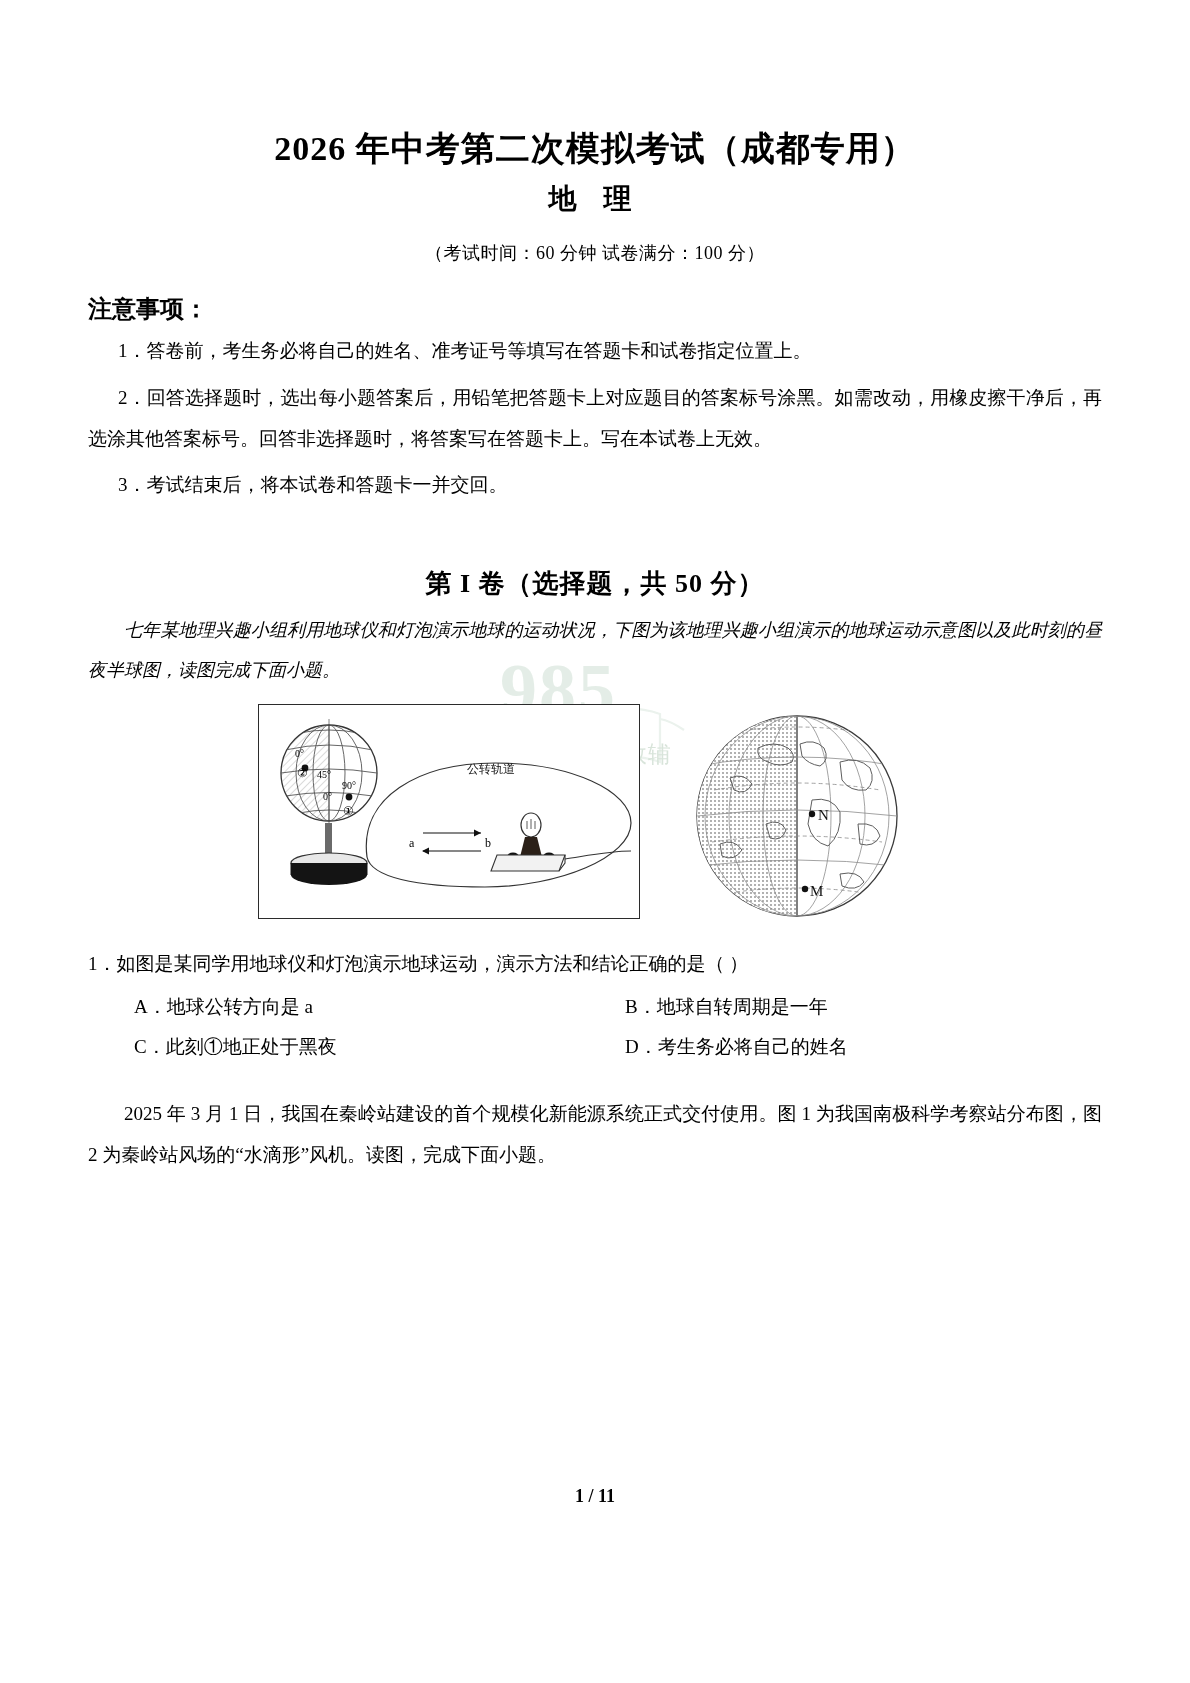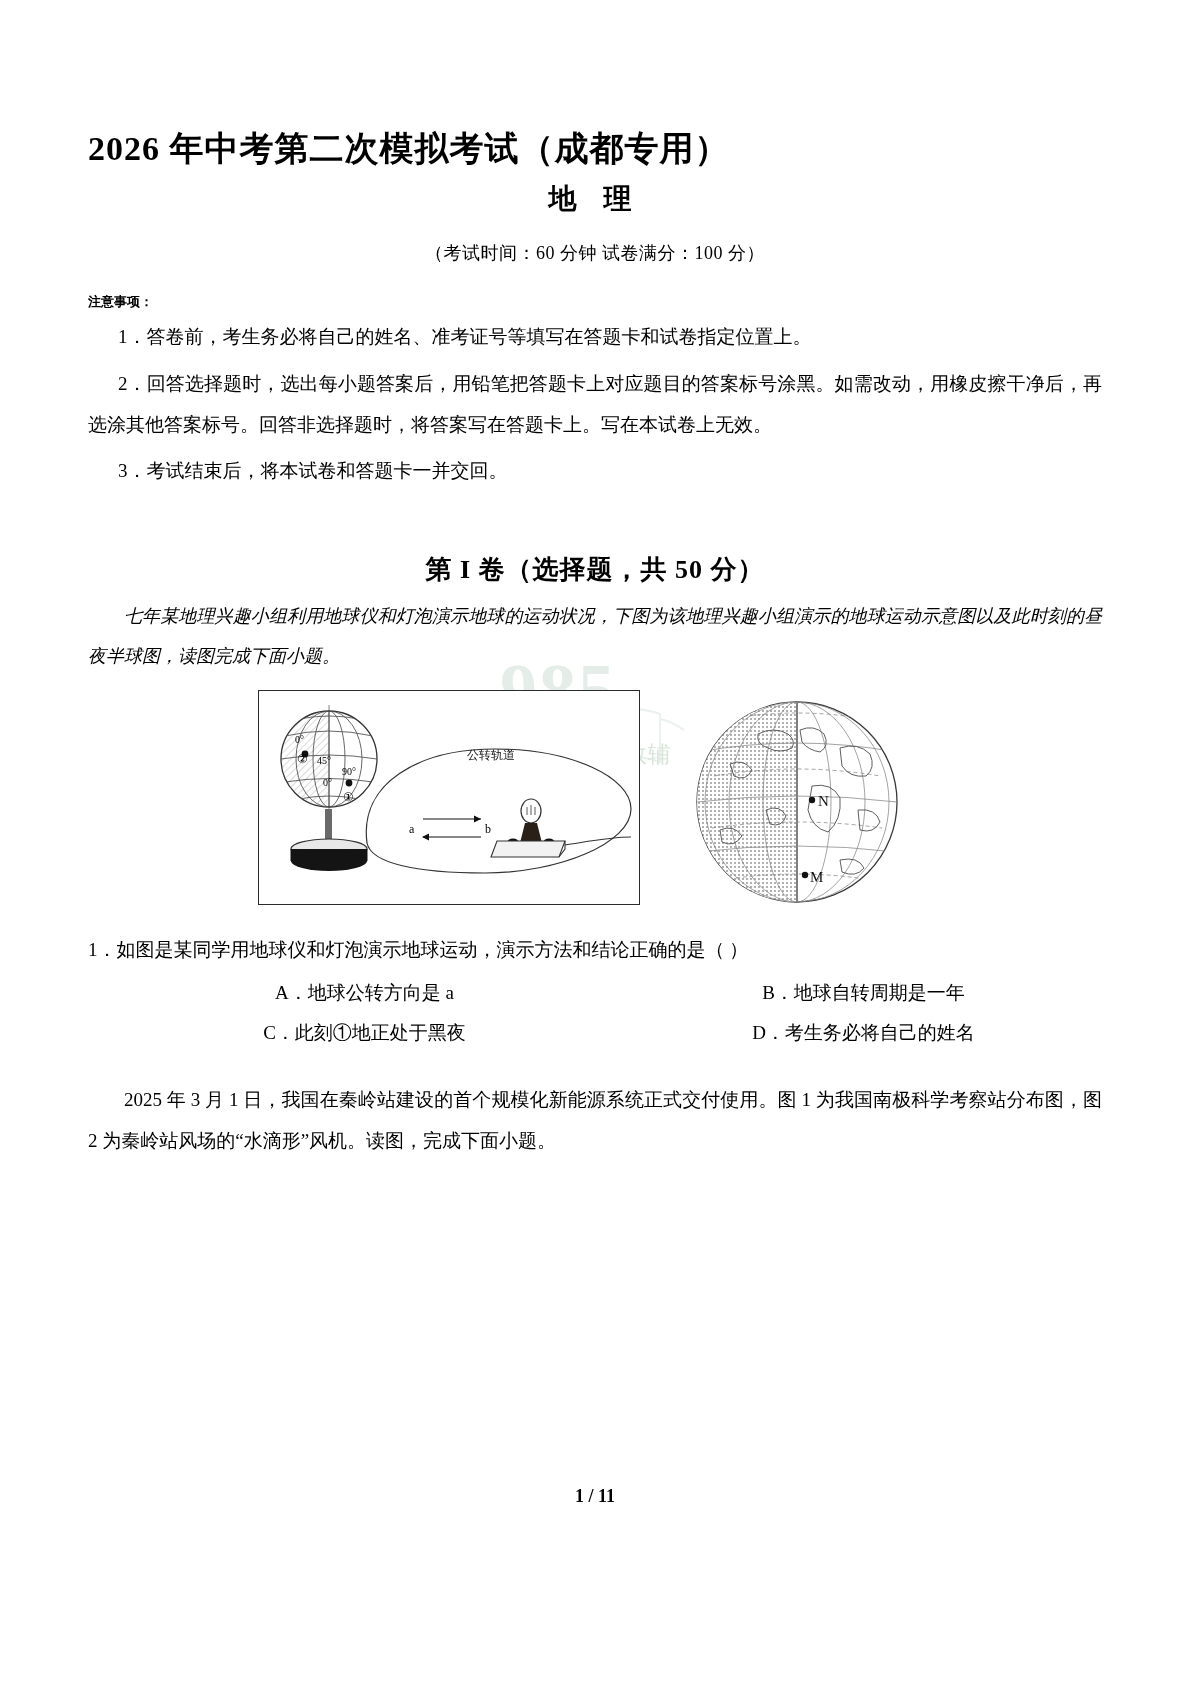--- a/index.html
+++ b/index.html
@@ -57,20 +57,21 @@
     color: #d8e4da;
     font-family: "Liberation Serif", serif;
     letter-spacing: 1px;
     white-space: nowrap;
   }
 
   .content { position: relative; z-index: 2; }
 
   
   .doc-title {
+    text-align: center;
     font-size: 34px;
     font-weight: bold;
     letter-spacing: 1px;
     margin: 0;
     padding-top: 128px;
     line-height: 1.25;
   }
   .doc-subject {
     text-align: center;
     font-size: 28px;
@@ -81,21 +82,21 @@
   }
   .doc-meta {
     text-align: center;
     font-size: 18px;
     margin: 24px 0 0 0;
     letter-spacing: 0.5px;
   }
 
   
   .notice-head {
-    font-size: 13px;
+    font-size: 24px;
     font-weight: bold;
     margin: 28px 0 0 0;
   }
   .notice-item {
     font-size: 19px;
     line-height: 2.15;
     margin: 6px 0 0 0;
     text-align: justify;
     text-indent: 30px;
   }
@@ -155,21 +156,20 @@
     display: flex;
     flex-wrap: wrap;
     margin-top: 4px;
   }
   .option {
     width: 50%;
     font-size: 19px;
     line-height: 2.15;
     box-sizing: border-box;
     padding-left: 46px;
-    text-align: center;
   }
   .option.col-b { padding-left: 30px; }
 
   .tail-para {
     font-size: 19px;
     line-height: 2.15;
     margin: 26px 0 0 0;
     text-indent: 36px;
     text-align: justify;
   }

